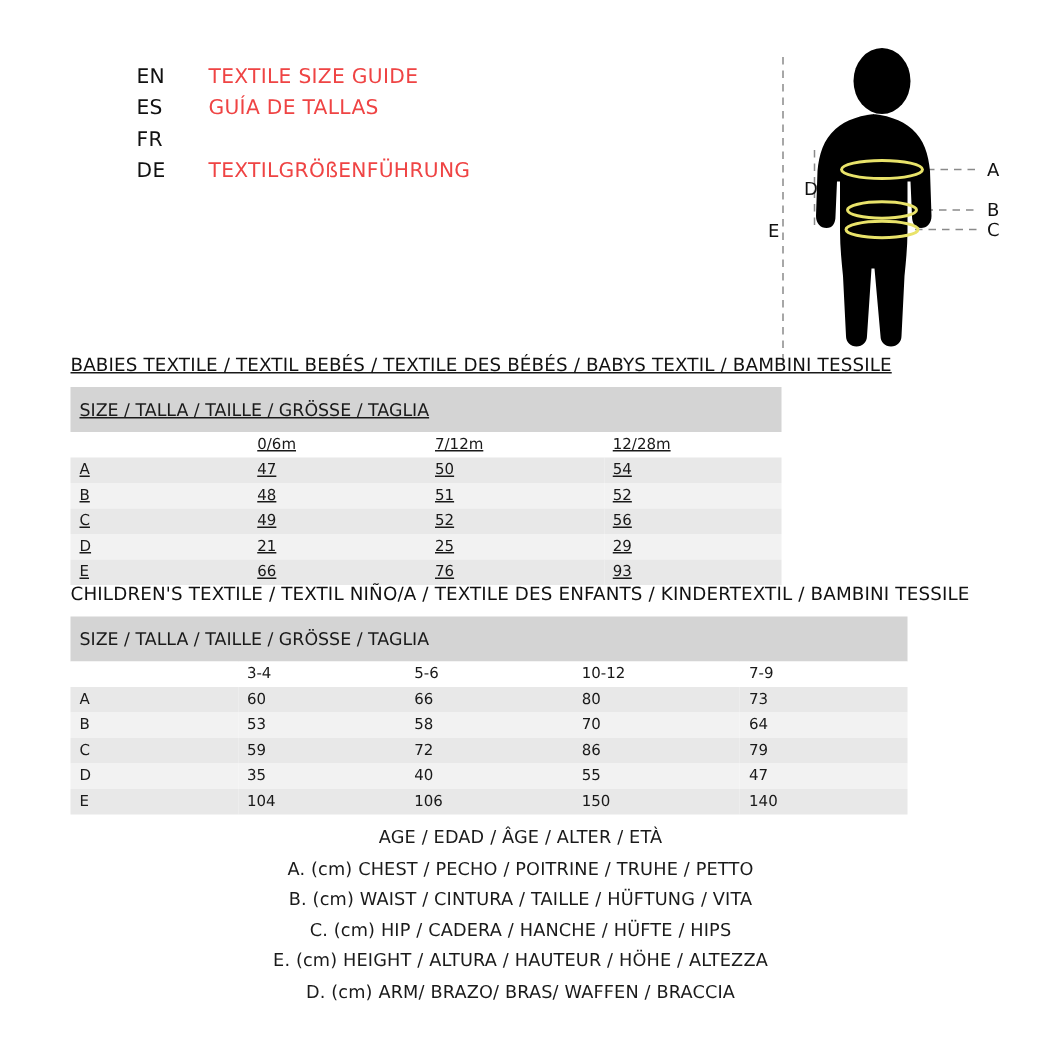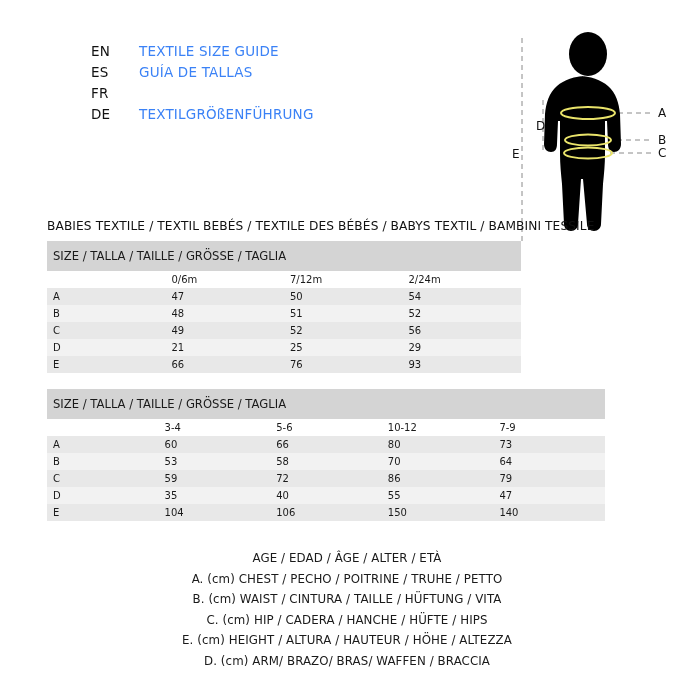--- a/index.html
+++ b/index.html
@@ -36,21 +36,21 @@
   }
   .title-lang {
     width: 48px;
     font-size: 13.5px;
     letter-spacing: 0.2px;
     color: #111;
   }
   .title-text {
     font-size: 13.5px;
     letter-spacing: 0.2px;
-    color: #3b82f6;
+    color: #ef4444;
   }
 
   
   .figure {
     position: absolute;
     left: 500px;
     top: 30px;
     width: 190px;
     height: 230px;
   }
@@ -186,32 +186,32 @@
       </g>
 
       <text x="158" y="87" font-family="DejaVu Sans, Liberation Sans, sans-serif" font-size="12" fill="#111" id="fig-a">A</text>
       <text x="158" y="114" font-family="DejaVu Sans, Liberation Sans, sans-serif" font-size="12" fill="#111" id="fig-b">B</text>
       <text x="158" y="127" font-family="DejaVu Sans, Liberation Sans, sans-serif" font-size="12" fill="#111" id="fig-c">C</text>
       <text x="36" y="100" font-family="DejaVu Sans, Liberation Sans, sans-serif" font-size="12" fill="#111" id="fig-d">D</text>
       <text x="12" y="128" font-family="DejaVu Sans, Liberation Sans, sans-serif" font-size="12" fill="#111" id="fig-e">E</text>
     </svg>
   </div>
 
-  <div class="section" style="top:219px;">
+  <div class="section" style="top:236px;text-decoration:underline;">
     <div class="section-title">BABIES TEXTILE / TEXTIL BEBÉS / TEXTILE DES BÉBÉS / BABYS TEXTIL  / BAMBINI TESSILE</div>
     <table class="size-table babies">
       <tbody>
         <tr class="head-row">
           <td colspan="4">SIZE / TALLA / TAILLE / GRÖSSE / TAGLIA</td>
         </tr>
         <tr class="sub-row">
           <td class="col-label"></td>
           <td class="col-v">0/6m</td>
           <td class="col-v">7/12m</td>
-          <td class="col-v">2/24m</td>
+          <td class="col-v">12/28m</td>
         </tr>
         <tr class="band">
           <td class="col-label">A</td>
           <td class="col-v">47</td>
           <td class="col-v">50</td>
           <td class="col-v">54</td>
         </tr>
         <tr class="band-alt">
           <td class="col-label">B</td>
           <td class="col-v">48</td>
@@ -234,20 +234,21 @@
           <td class="col-label">E</td>
           <td class="col-v">66</td>
           <td class="col-v">76</td>
           <td class="col-v">93</td>
         </tr>
       </tbody>
     </table>
   </div>
 
   <div class="section" style="top:389px;">
+    <div class="section-title">CHILDREN'S TEXTILE / TEXTIL NIÑO/A / TEXTILE DES ENFANTS / KINDERTEXTIL / BAMBINI TESSILE</div>
     <table class="size-table children">
       <tbody>
         <tr class="head-row">
           <td colspan="5">SIZE / TALLA / TAILLE / GRÖSSE / TAGLIA</td>
         </tr>
         <tr class="sub-row">
           <td class="col-label"></td>
           <td class="col-v">3-4</td>
           <td class="col-v">5-6</td>
           <td class="col-v">10-12</td>

